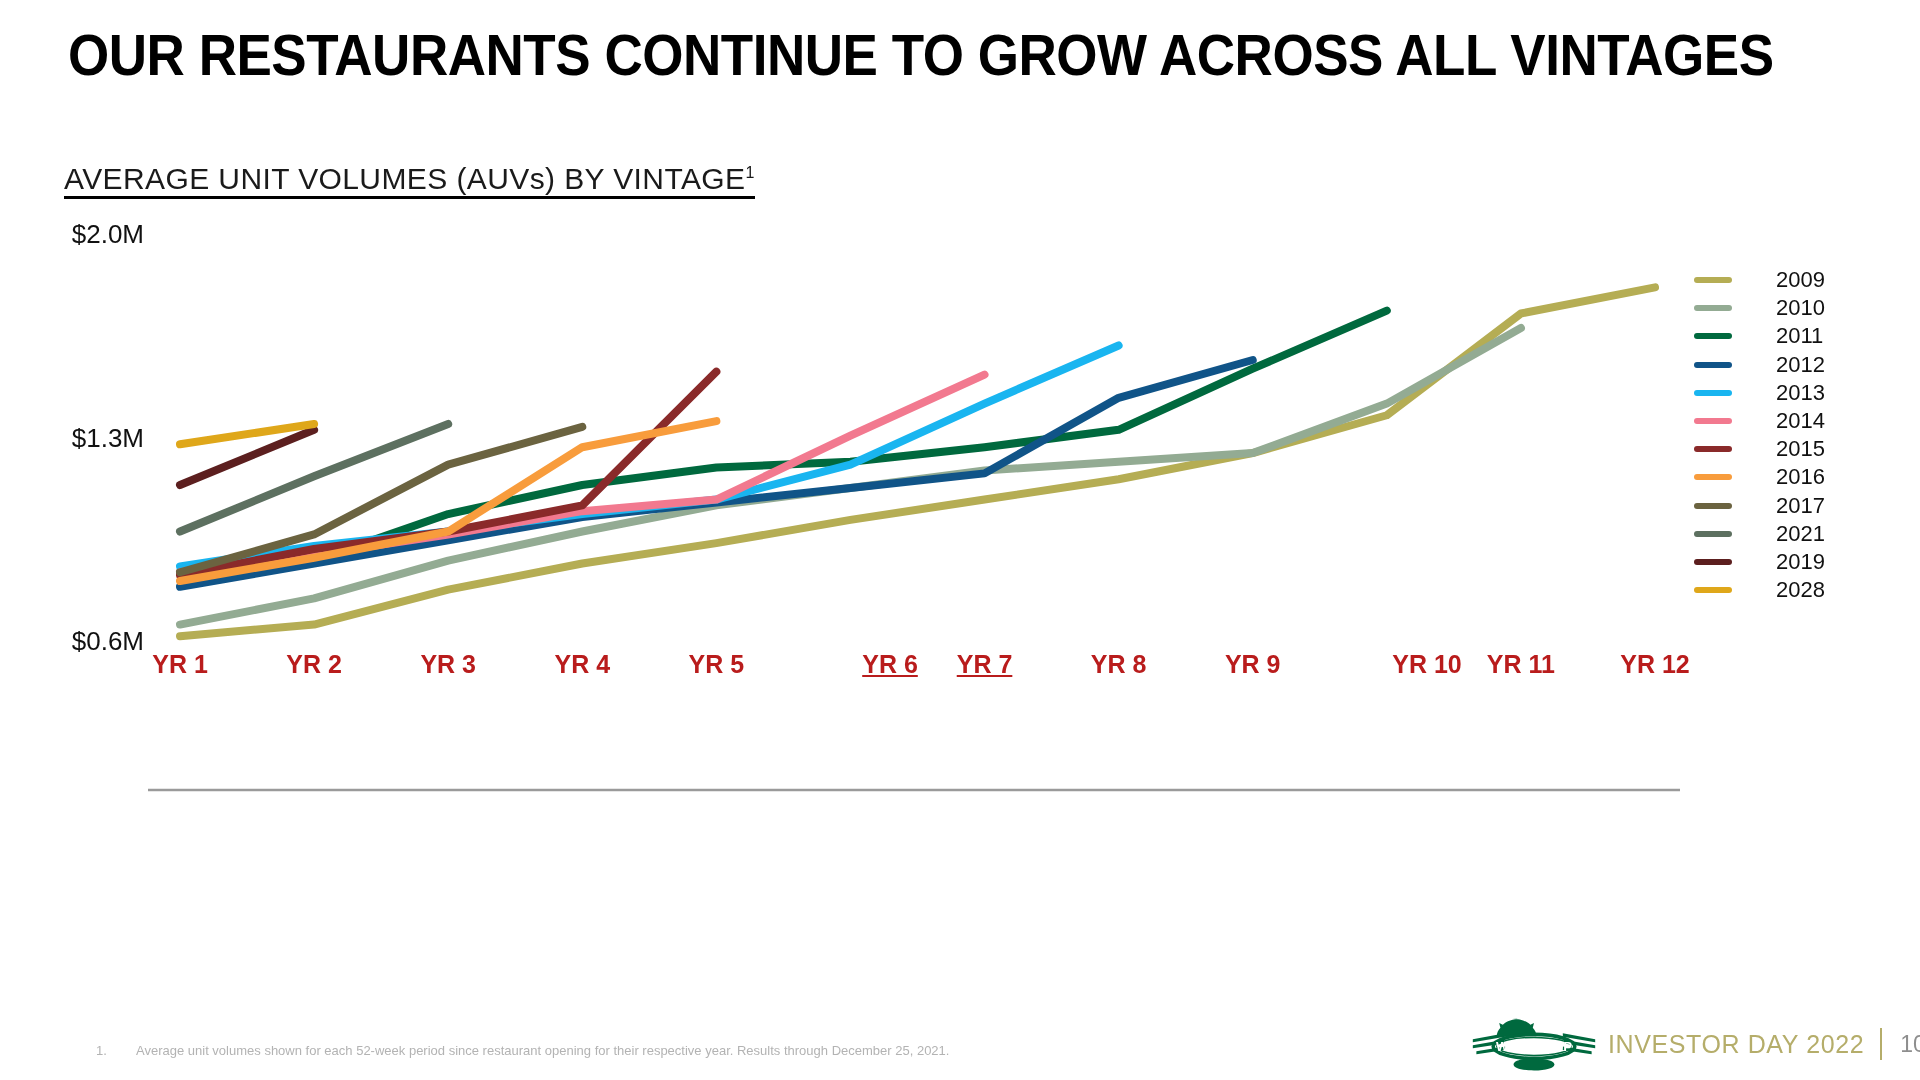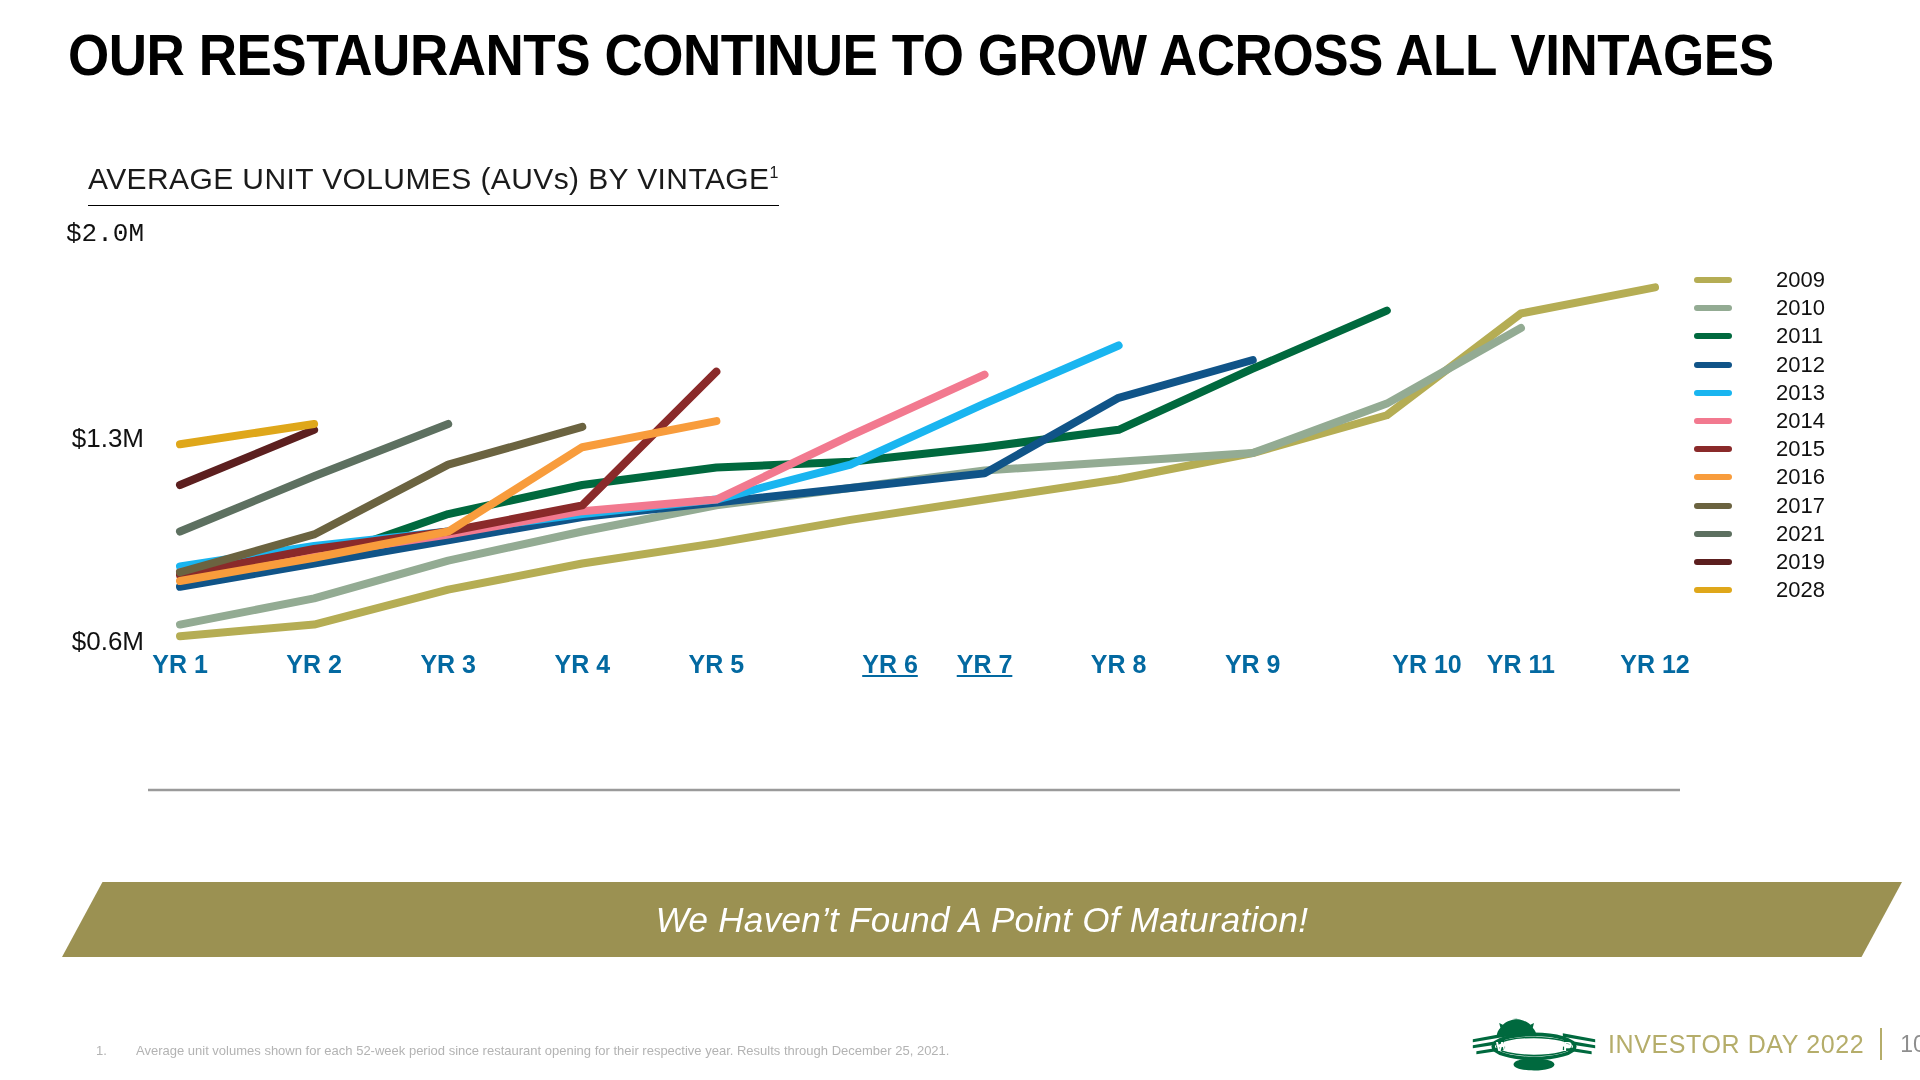--- a/index.html
+++ b/index.html
@@ -21,23 +21,22 @@
     letter-spacing: -0.5px;
     color: #000;
     transform: scaleX(0.93);
     transform-origin: left center;
     white-space: nowrap;
   }
 
   
   .subtitle-wrap {
     position: absolute;
-    left: 88px; top: 162px;
-    padding-bottom: 9px;
-    border-bottom: 1px solid #000000;
+    left: 64px; top: 162px;
+    border-bottom: 3px solid #000000;
     display: inline-block;
   }
   .subtitle {
     font-family: "Liberation Sans", sans-serif;
     font-weight: 400;
     font-size: 30px;
     letter-spacing: 0.4px;
     color: #1a1a1a;
     white-space: nowrap;
   }
@@ -52,33 +51,33 @@
   .y-label {
     position: absolute;
     font-family: "Liberation Sans", sans-serif;
     font-weight: 400;
     font-size: 26px;
     color: #111;
     white-space: nowrap;
     text-align: right;
     width: 130px;
   }
-  #ylab0 { left: 14px; top: 22px; font-family: Liberation Mono, monospace; }
+  #ylab0 { left: 14px; top: 22px; }
   #ylab1 { left: 14px; top: 245px; }
   #ylab2 { left: 14px; top: 428px; }
 
   .plot-svg { position: absolute; left: 0; top: 0; }
 
   .x-label {
     position: absolute;
     top: 450px;
     font-family: "Liberation Sans", sans-serif;
     font-weight: 700;
     font-size: 25px;
-    color: #0369a1;
+    color: #b91c1c;
     text-align: center;
     white-space: nowrap;
     transform: translateX(-50%);
   }
 
   
   .legend {
     position: absolute;
     left: 1694px; top: 266px;
     width: 210px;
@@ -260,23 +259,20 @@
       <div class="legend-row">
         <span class="legend-swatch" style="background: rgb(92, 31, 31);"></span>
         <span class="legend-label">2019</span>
       </div>
       <div class="legend-row">
         <span class="legend-swatch" style="background: rgb(223, 167, 26);"></span>
         <span class="legend-label">2028</span>
       </div>
     </div>
 
-  <div class="banner">
-    <div class="banner-text">We Haven’t Found A Point Of Maturation!</div>
-  </div>
 
   <div class="footnote">
     <span class="footnote-num">1.</span>
     <span>Average unit volumes shown for each 52-week period since restaurant opening for their respective year. Results through December 25, 2021.</span>
   </div>
 
   <div class="footer-brand">
     <svg class="logo" viewBox="0 0 220 96">
       <g fill="#00693e">
         <path d="M8 40 L62 30 L62 36 L8 45 Z"></path>

